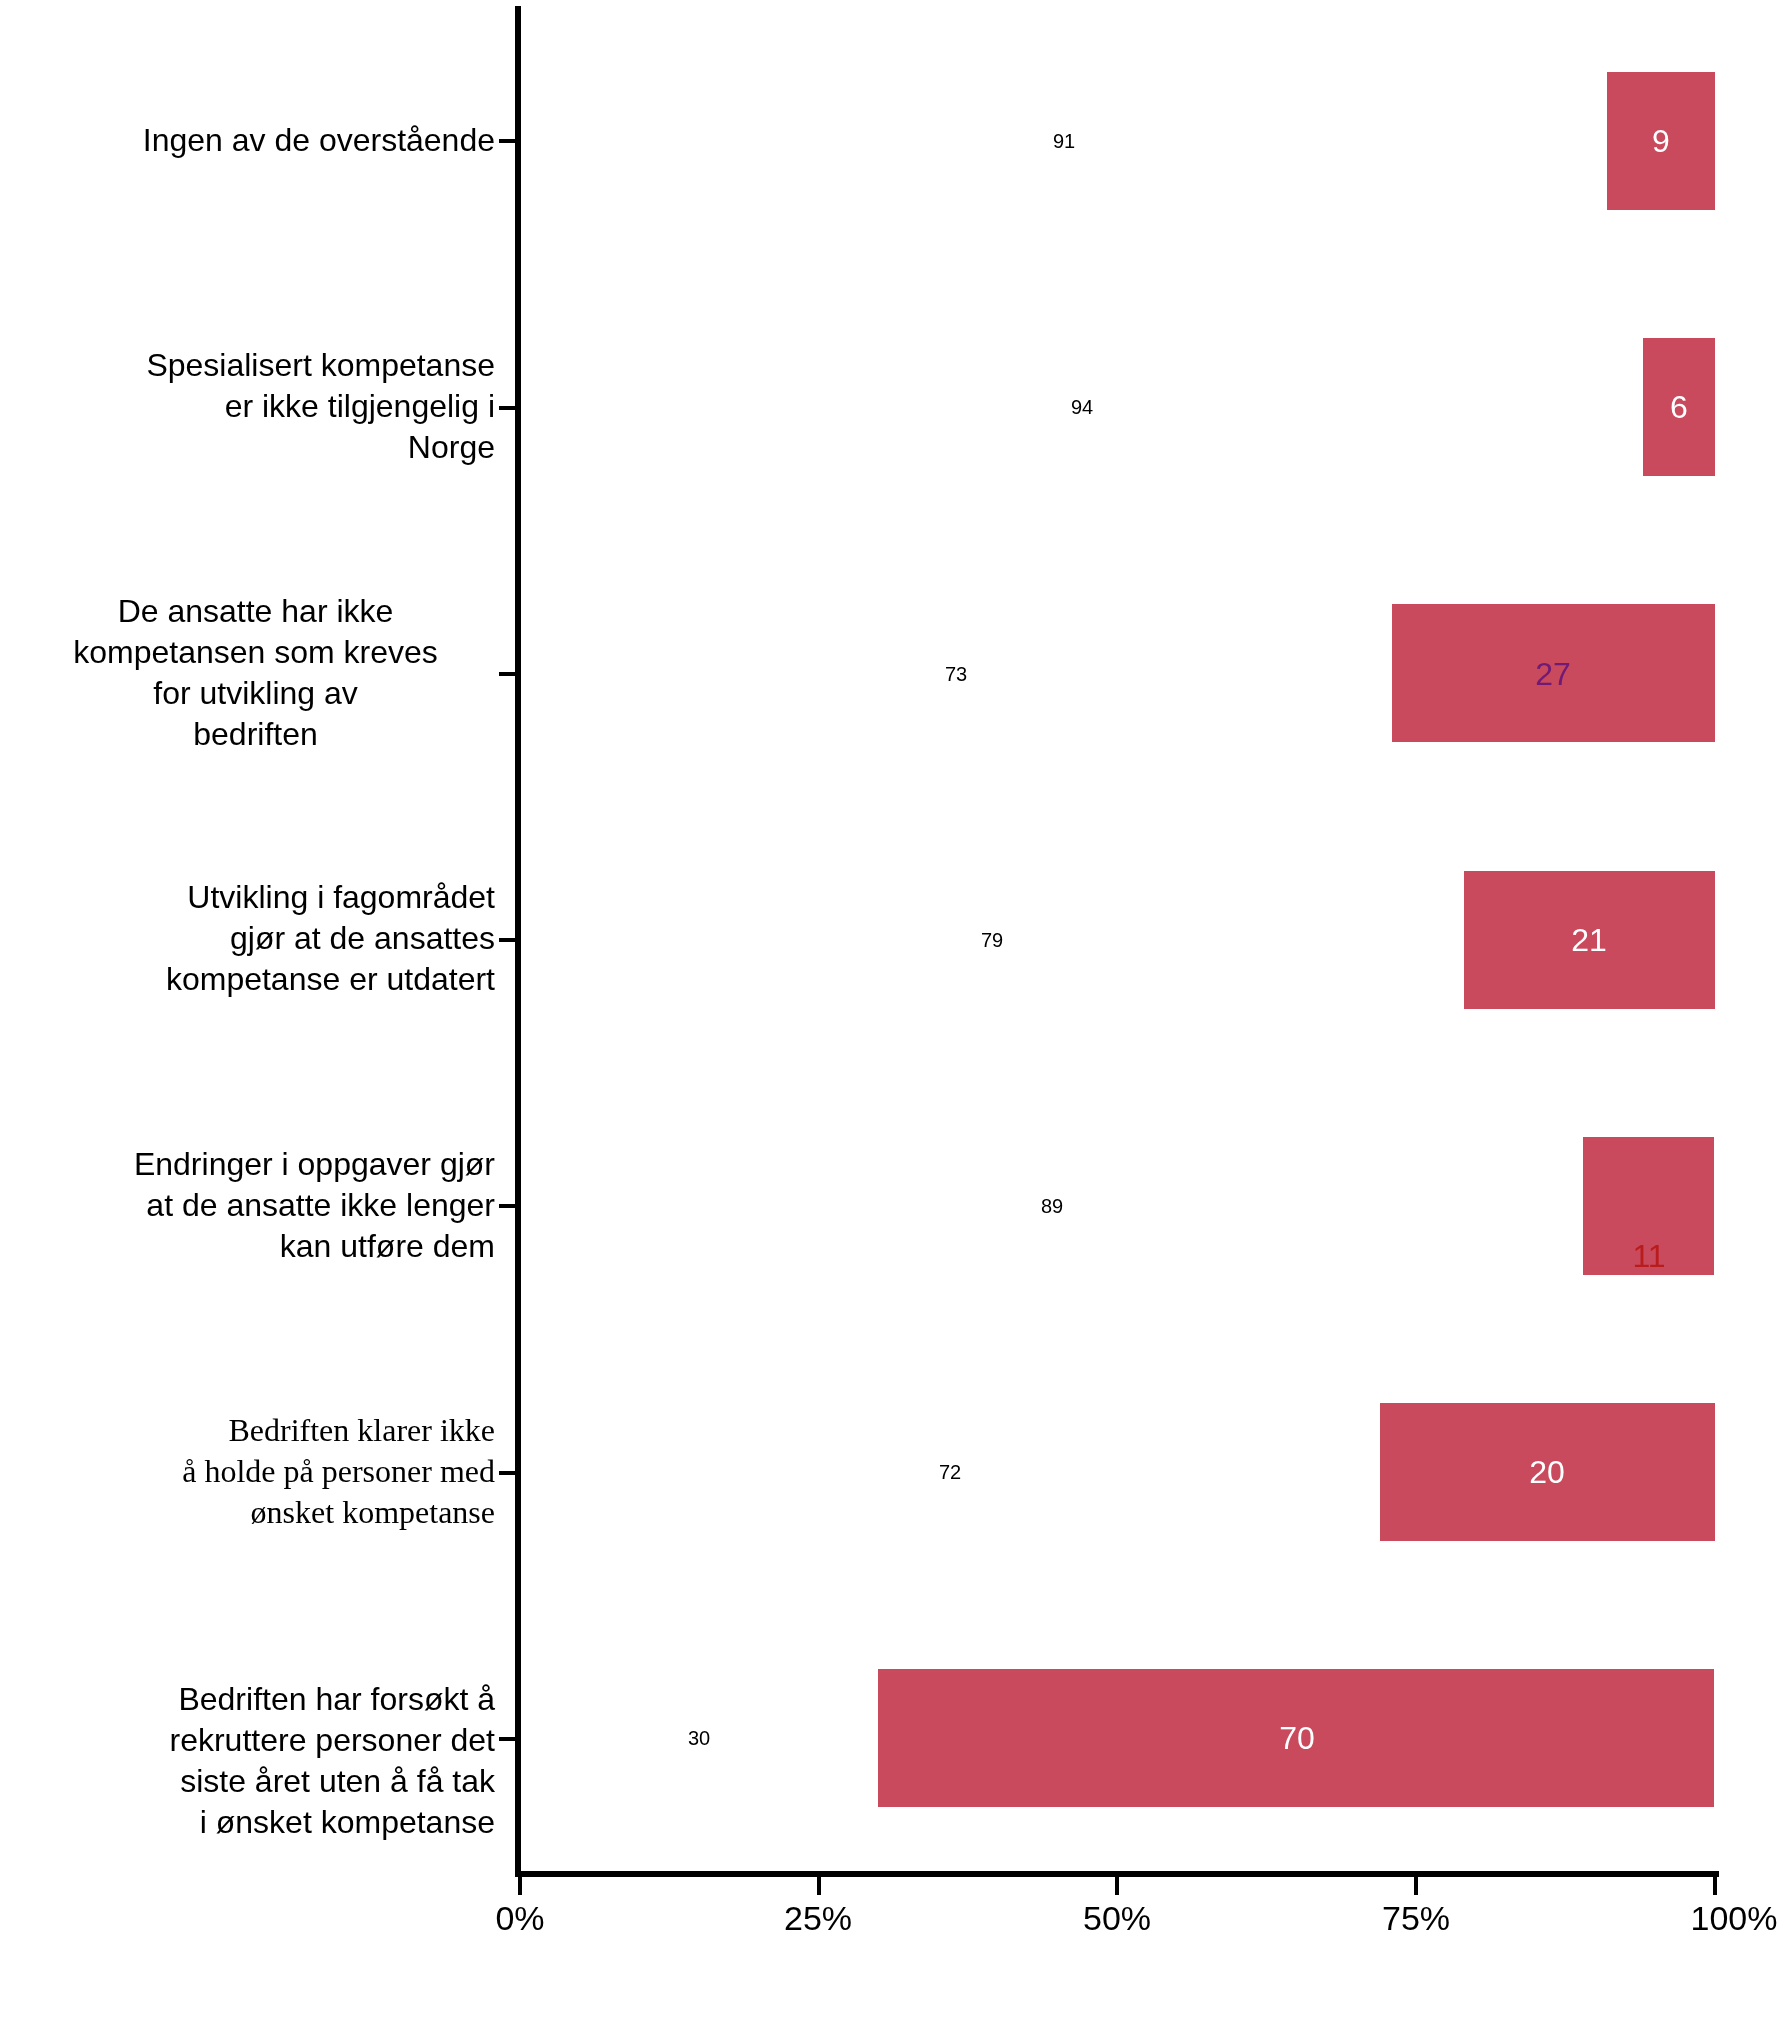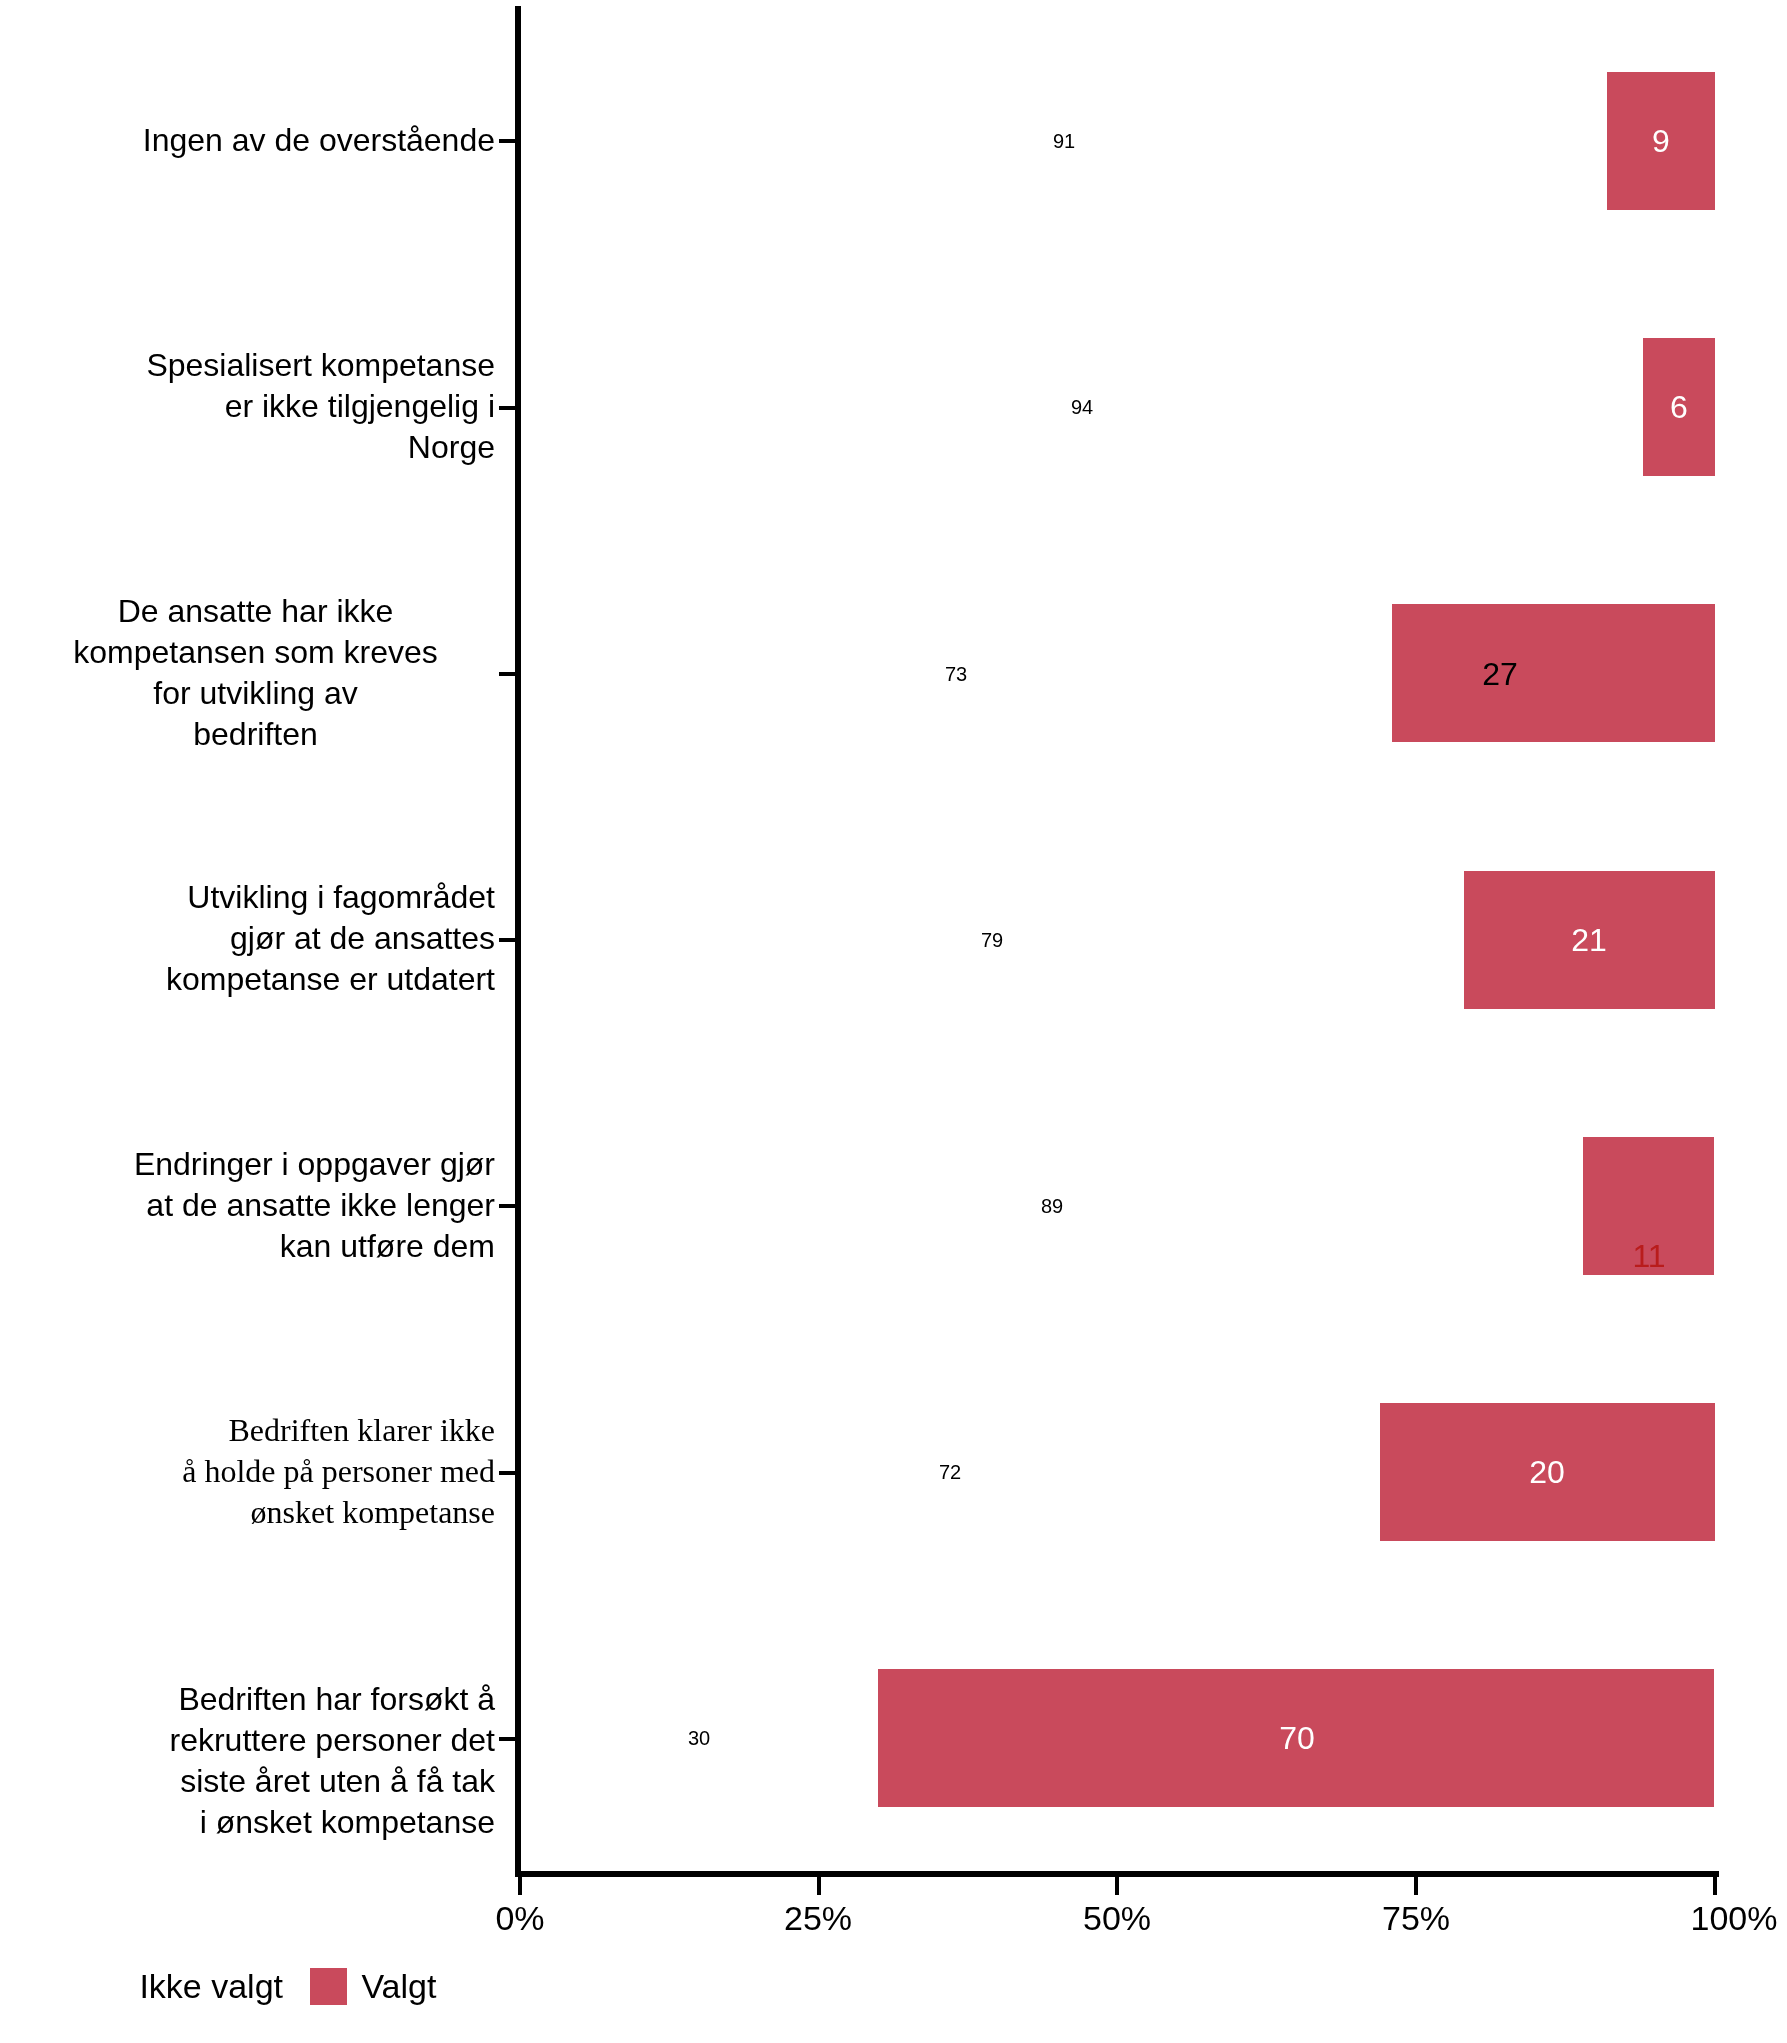--- a/index.html
+++ b/index.html
@@ -100,21 +100,21 @@
 
   <div class="plot-area">
 
   <div class="bar" style="left: 1087px; width: 108px; top: 64px; height: 138px; background: rgb(201, 74, 92);"></div>
       <div class="bar-value" style="left: 1141px; top: 133px; color: rgb(255, 255, 255);">9</div>
       <div class="bg-value" style="left: 544px; top: 133px; color: rgb(0, 0, 0);">91</div>
       <div class="bar" style="left: 1123px; width: 72px; top: 330px; height: 138px; background: rgb(201, 74, 92);"></div>
       <div class="bar-value" style="left: 1159px; top: 399px; color: rgb(255, 255, 255);">6</div>
       <div class="bg-value" style="left: 562px; top: 399px; color: rgb(0, 0, 0);">94</div>
       <div class="bar" style="left: 872px; width: 323px; top: 596px; height: 138px; background: rgb(201, 74, 92);"></div>
-      <div class="bar-value" style="left: 980px; top: 666px; color: #000000;">27</div>
+      <div class="bar-value" style="left: 1033px; top: 666px; color: #701a75;">27</div>
       <div class="bg-value" style="left: 436px; top: 666px; color: rgb(0, 0, 0);">73</div>
       <div class="bar" style="left: 944px; width: 251px; top: 863px; height: 138px; background: rgb(201, 74, 92);"></div>
       <div class="bar-value" style="left: 1069px; top: 932px; color: rgb(255, 255, 255);">21</div>
       <div class="bg-value" style="left: 472px; top: 932px; color: rgb(0, 0, 0);">79</div>
       <div class="bar" style="left: 1063px; width: 131px; top: 1129px; height: 138px; background: rgb(201, 74, 92);"></div>
       <div class="bar-value" style="left: 1129px; top: 1248px; color: #b91c1c;">11</div>
       <div class="bg-value" style="left: 532px; top: 1198px; color: rgb(0, 0, 0);">89</div>
       <div class="bar" style="left: 860px; width: 335px; top: 1395px; height: 138px; background: rgb(201, 74, 92);"></div>
       <div class="bar-value" style="left: 1027px; top: 1464px; color: rgb(255, 255, 255);">20</div>
       <div class="bg-value" style="left: 430px; top: 1464px; color: rgb(0, 0, 0);">72</div>
@@ -163,25 +163,15 @@
       <div class="x-tick" style="left: 1713px;"></div>
     </div>
   <div id="x-labels-layer">
       <div class="x-label" style="left: 520px;">0%</div>
       <div class="x-label" style="left: 818px;">25%</div>
       <div class="x-label" style="left: 1117px;">50%</div>
       <div class="x-label" style="left: 1416px;">75%</div>
       <div class="x-label" style="left: 1714px; margin-left: 20px;">100%</div>
     </div>
 
-  <div class="legend">
-    <div class="legend-item">
-      <span class="legend-swatch sw-none"></span>
-      <span class="legend-text">Ikke valgt</span>
-    </div>
-    <div class="legend-item">
-      <span class="legend-swatch sw-valgt"></span>
-      <span class="legend-text">Valgt</span>
-    </div>
-  </div>
 
 </div>
 
 
 </body></html>

